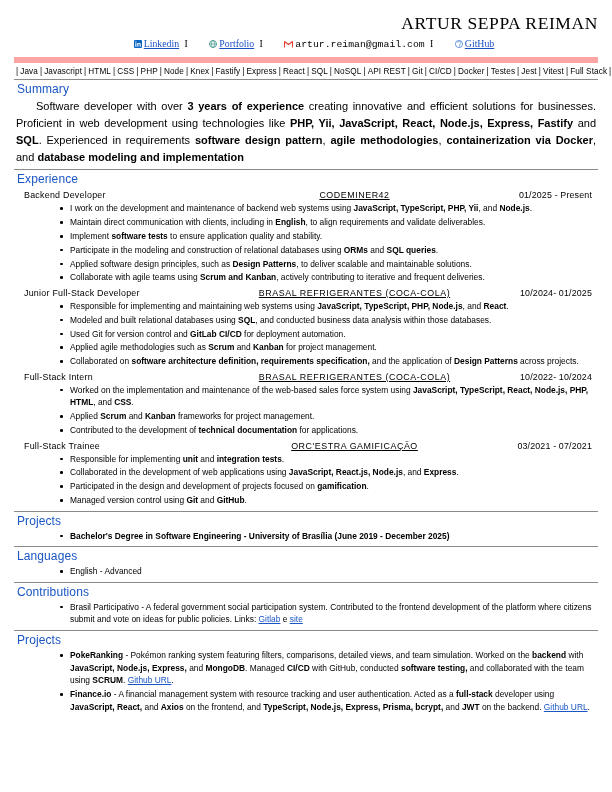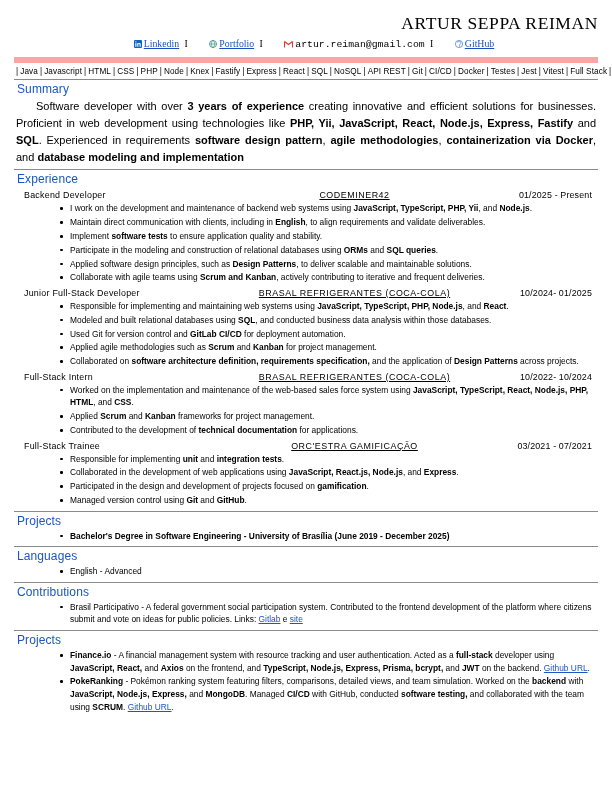--- a/index.html
+++ b/index.html
@@ -308,18 +308,18 @@
     <ul class="bullets" id="contributions-list">
         <li>Brasil Participativo - A federal government social participation system. Contributed to the frontend development of the platform where citizens submit and vote on ideas for public policies. Links: <a class="link" href="#">Gitlab</a> e <a class="link" href="#">site</a></li>
       </ul>
   </div>
 
   <div class="section-rule"></div>
 
   <div class="section">
     <div class="section-title">Projects</div>
     <ul class="bullets" id="projects-list">
+        <li><b>PokeRanking</b> - Pokémon ranking system featuring filters, comparisons, detailed views, and team simulation. Worked on the <b>backend</b> with <b>JavaScript, Node.js, Express,</b> and <b>MongoDB</b>. Managed <b>CI/CD</b> with GitHub, conducted <b>software testing,</b> and collaborated with the team using <b>SCRUM</b>. <a class="link" href="#">Github URL</a>.</li>
         <li><b>Finance.io</b>  - A financial management system with resource tracking and user authentication. Acted as a <b>full-stack</b> developer using <b>JavaScript, React,</b> and <b>Axios</b> on the frontend, and <b>TypeScript, Node.js, Express, Prisma, bcrypt,</b> and <b>JWT</b> on the backend. <a class="link" href="#">Github URL</a>.</li>
-        <li><b>PokeRanking</b> - Pokémon ranking system featuring filters, comparisons, detailed views, and team simulation. Worked on the <b>backend</b> with <b>JavaScript, Node.js, Express,</b> and <b>MongoDB</b>. Managed <b>CI/CD</b> with GitHub, conducted <b>software testing,</b> and collaborated with the team using <b>SCRUM</b>. <a class="link" href="#">Github URL</a>.</li>
       </ul>
   </div>
 
 </div>
 
 </body></html>

